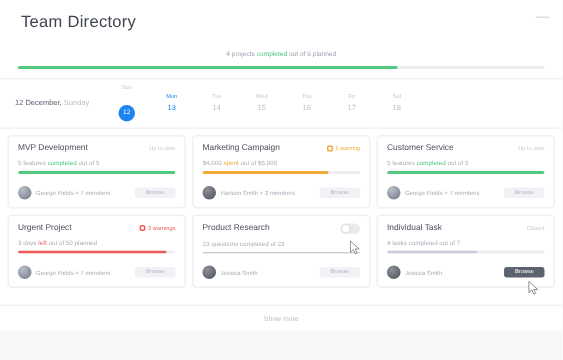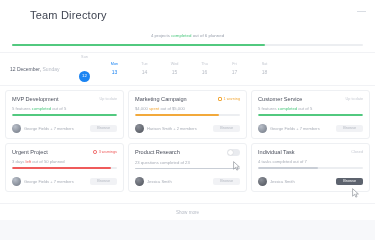--- a/index.html
+++ b/index.html
@@ -13,21 +13,21 @@
     position: relative;
     width: 375px; height: 220px;
     background: #ffffff;
     display: flex; flex-direction: column;
   }
 
   
   .header {
     height: 30px; flex: 0 0 30px;
     display: flex; align-items: center;
-    padding: 0 30px;
+    padding: 0 14px;
     position: relative;
   }
   .page-title {
     font-size: 11px; color: #3f4451; letter-spacing: .2px;
   }
   .win-min {
     position: absolute; right: 9px; top: 11px;
     width: 9px; height: 1px; background: #d9dde3;
   }
 

